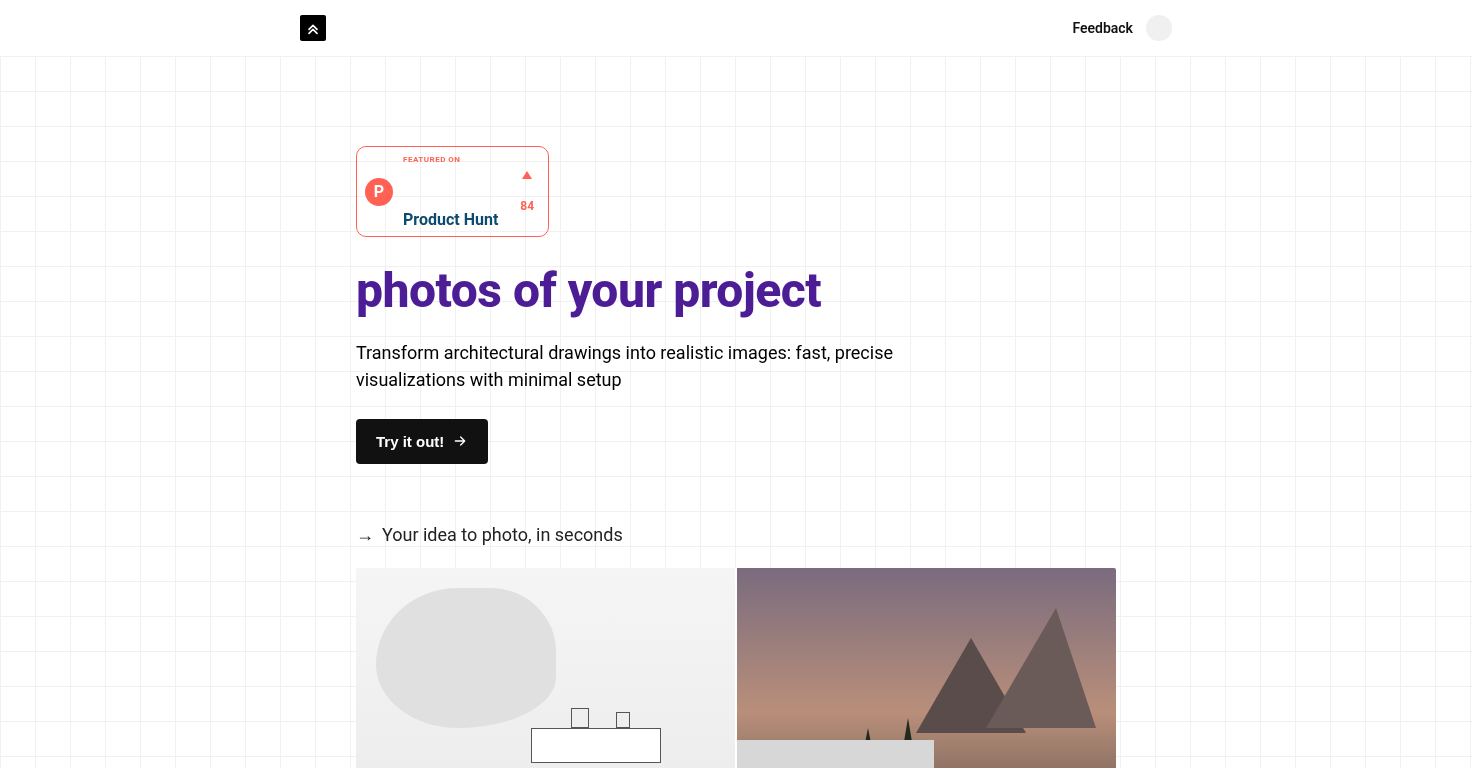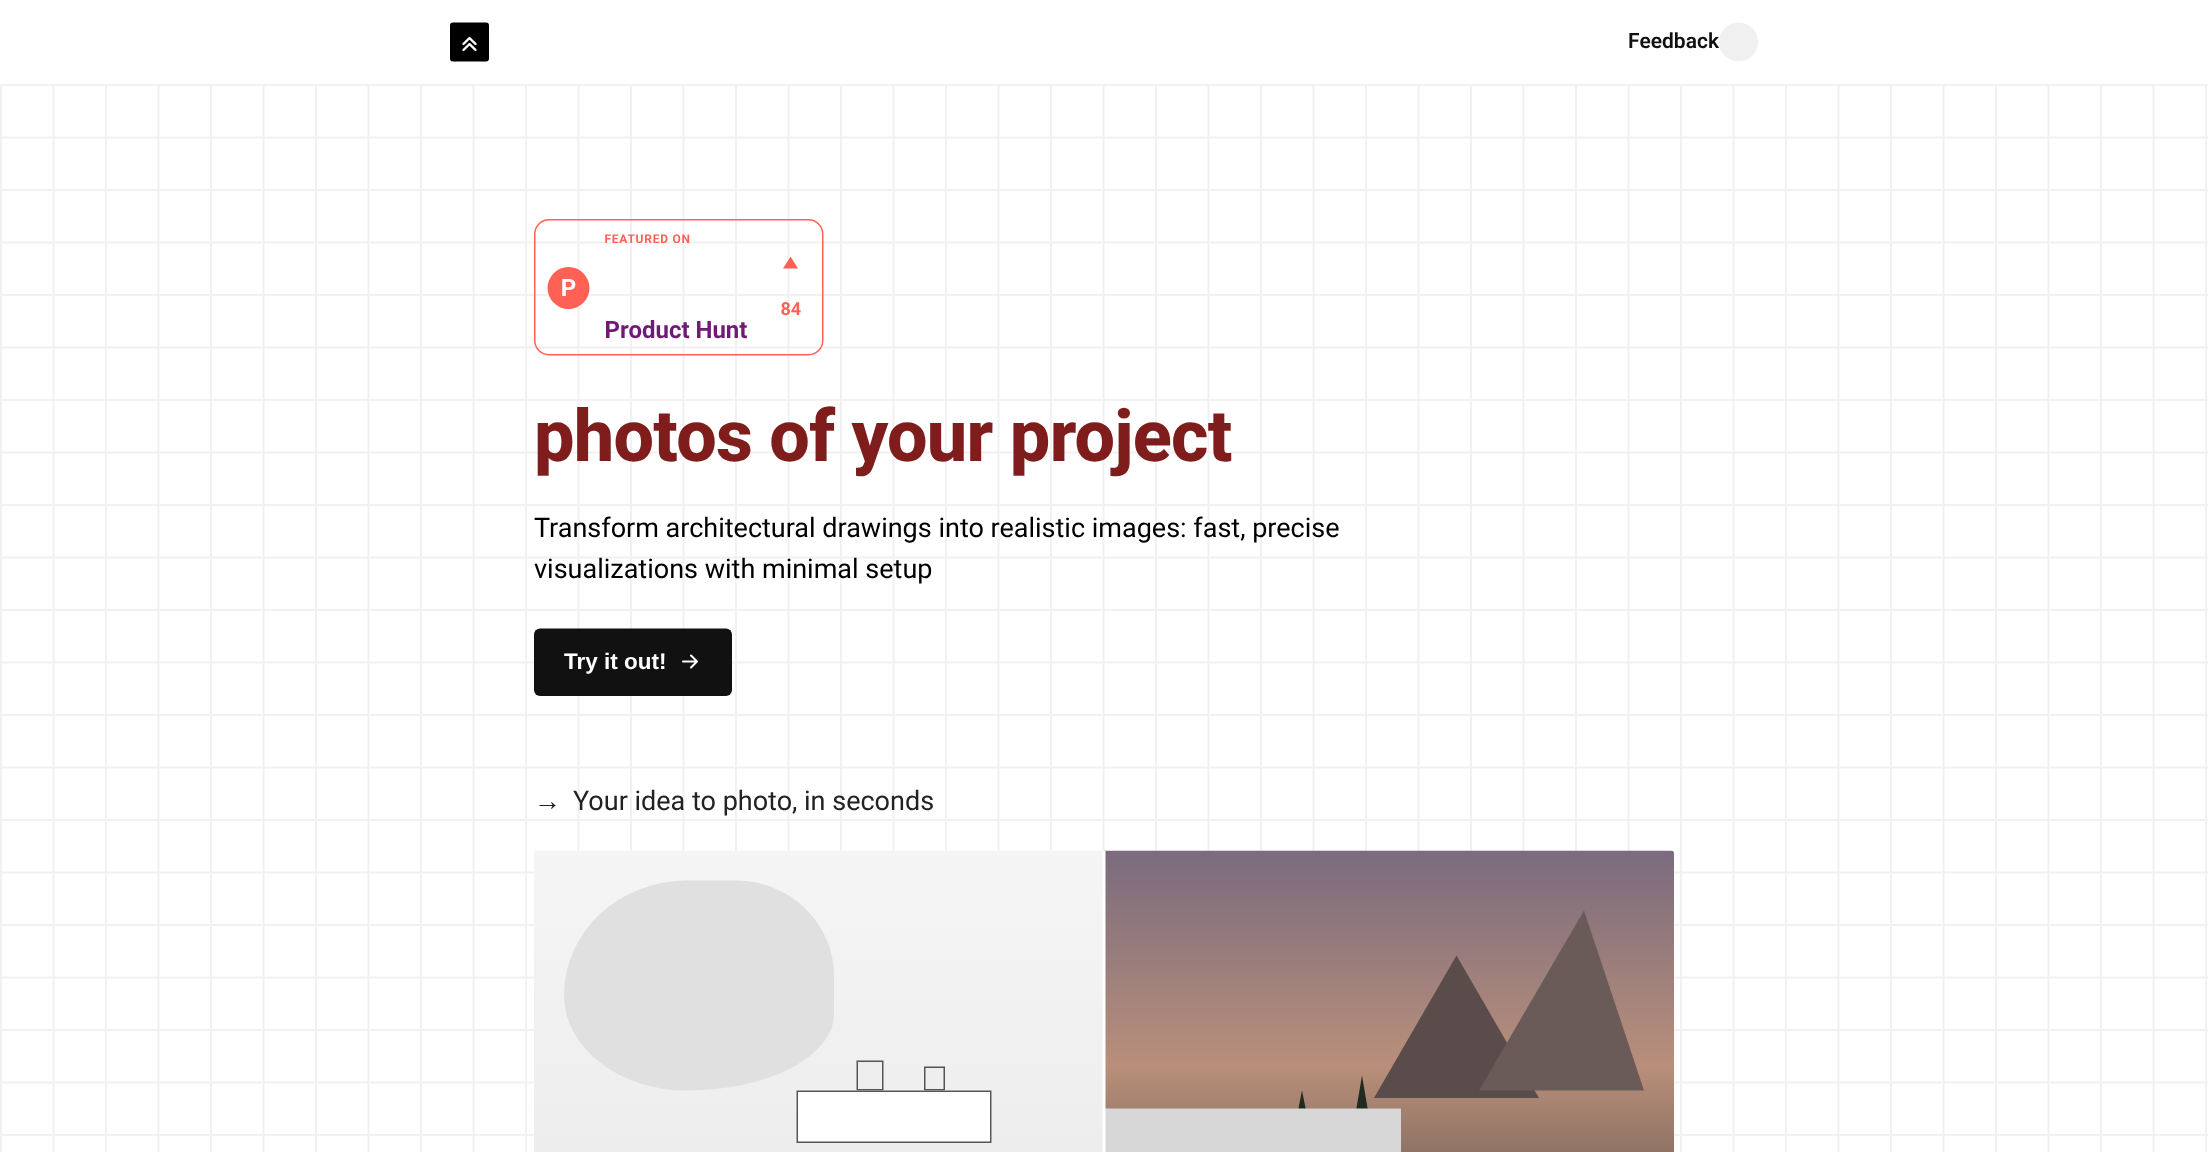--- a/index.html
+++ b/index.html
@@ -27,21 +27,21 @@
     justify-content: space-between;
     padding: 0 300px;
     background: #fff;
   }
   .logo {
     width:26px; height:26px;
     background:#000;
     display:flex; align-items:center; justify-content:center;
     border-radius:2px;
   }
-  .header-right { display:flex; align-items:center; gap:0; }
+  .header-right { display:flex; align-items:center; gap:13px; }
   .feedback { font-weight:600; font-size:14px; cursor:pointer; }
   .avatar-circle {
     width:26px; height:26px; border-radius:50%;
     background:#f0f0f0;
   }
 
   
   .content {
     position: relative;
     z-index: 2;
@@ -60,40 +60,40 @@
     padding:8px 14px 8px 8px;
     margin-bottom:28px;
   }
   .ph-circle {
     width:28px; height:28px; border-radius:50%;
     background:#ff6154; color:#fff;
     display:flex; align-items:center; justify-content:center;
     font-weight:700; font-size:16px;
   }
   .ph-text .ph-top { font-size:8px; font-weight:700; color:#ff6154; letter-spacing:0.5px; }
-  .ph-text .ph-bottom { font-size:16px; font-weight:700; color:#701a75; line-height:1;margin-top:48px; }
+  .ph-text .ph-bottom { font-size:16px; font-weight:700; color:#0c4a6e; line-height:1;margin-top:48px; }
   .ph-right { display:flex; flex-direction:column; align-items:center; margin-left:12px; }
   .ph-tri {
     width:0; height:0;
     border-left:5px solid transparent;
     border-right:5px solid transparent;
     border-bottom:8px solid #ff6154;
   }
   .ph-count { font-size:12px; font-weight:700; color:#ff6154;margin-top:20px; }
 
   
   h1.headline {
     font-size:48px;
     font-weight:800;
     line-height:1.08;
     letter-spacing:-0.5px;
     margin-bottom:22px;
   }
   h1.headline .line1 { color:#8a8a8a; display:block; }
-  h1.headline .line2 { color:#7f1d1d; display:block; }
+  h1.headline .line2 { color:#4c1d95; display:block; }
 
   .sub {
     font-size:18px;
     line-height:1.5;
     color:#000000;
     max-width:620px;
     margin-bottom:26px;
   }
 
   .cta {

